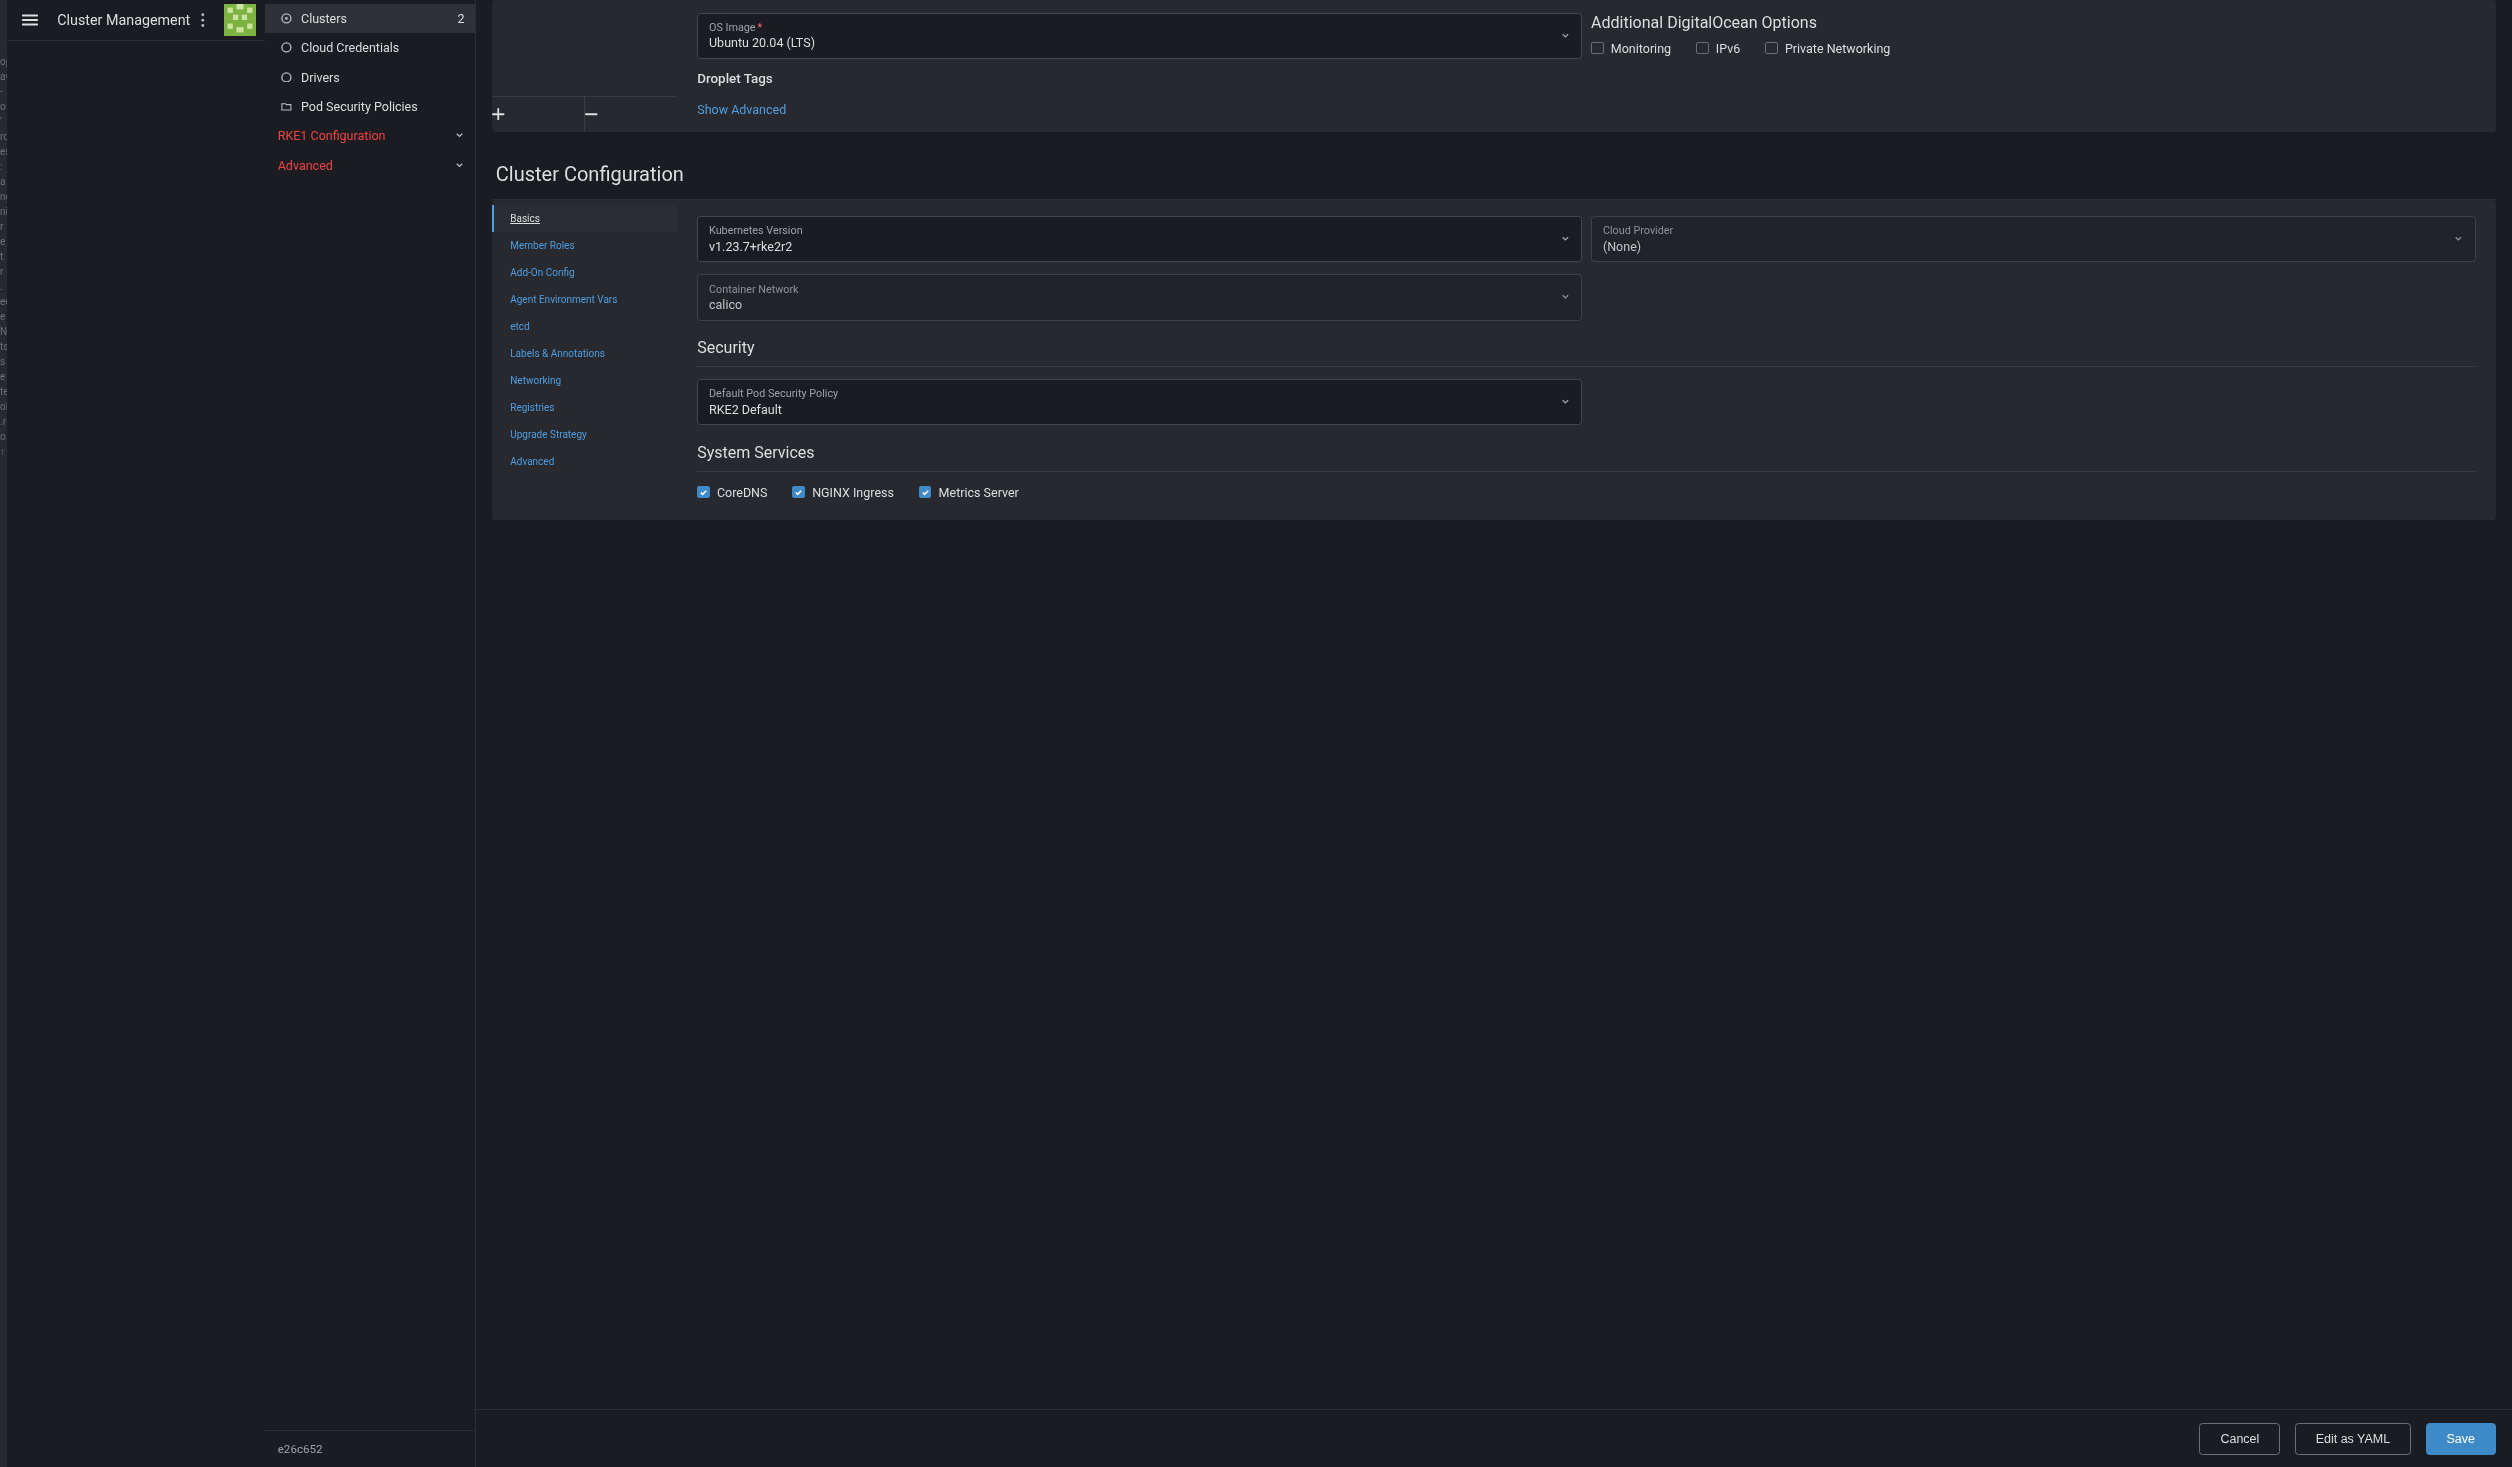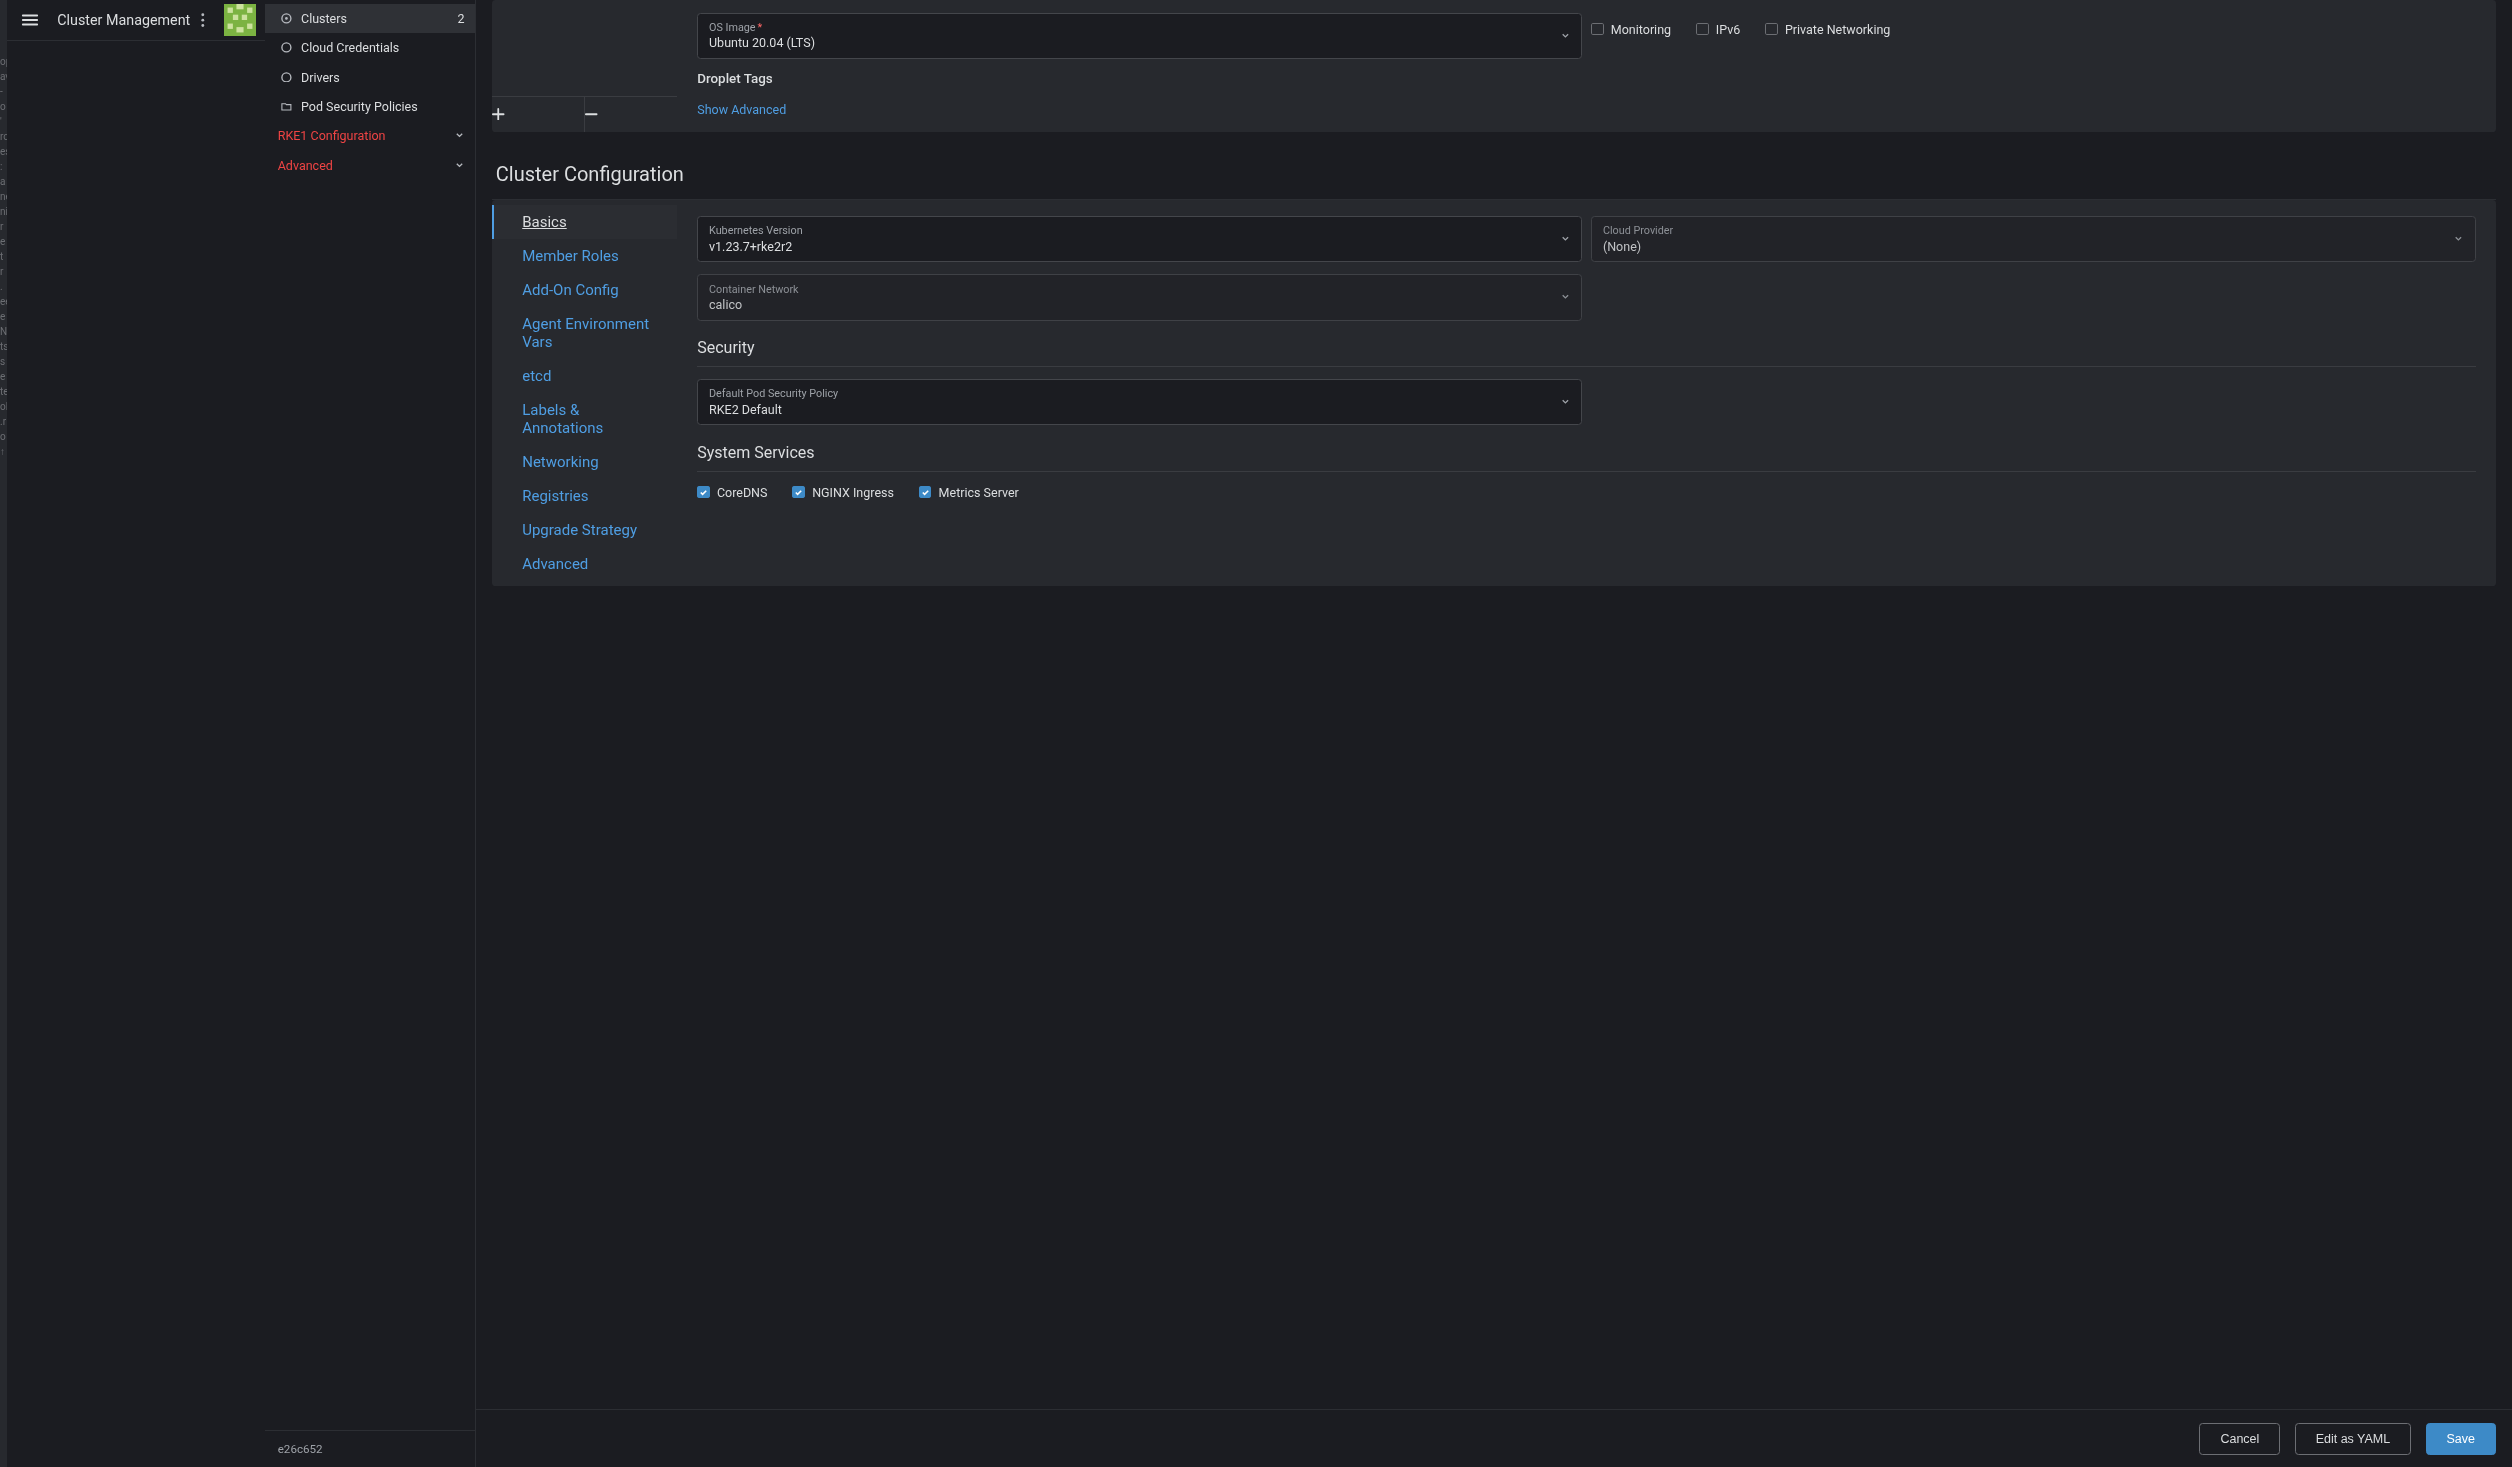--- a/index.html
+++ b/index.html
@@ -155,22 +155,22 @@
     .check.checked .box svg { display:block; }
     .check .box svg { display:none; }
     
     .config-panel {
       background:#27292e; border-radius:3.6px; display:flex; margin-top: 0;
     }
     .tabs {
       width: 185px; flex-shrink:0; padding: 5.4px 0;
     }
     .tab {
-      display:block; padding: 8px 28px; color:#4f9ee3; cursor:pointer;
-      border-left: 2.7px solid transparent; font-size:15px;
+      display:block; padding: 8px 16px; color:#4f9ee3; cursor:pointer;
+      border-left: 2.7px solid transparent; font-size:10px;
     }
     .tab.active {
       color:#dcdee0; border-left-color:#4f9ee3; text-decoration: underline;
       background: rgba(255,255,255,0.02);
     }
     .config-body { flex:1; padding: 16px 20px 20px 20px; }
     .config-body .row { margin-bottom: 12.5px; }
     .subhead {
       font-size: 16px; font-weight:400; color:#dcdee0;
       border-bottom:0.9px solid #3a3c41; padding-bottom:9px; margin: 18px 0 12.5px;
@@ -344,20 +344,21 @@
                       <svg width="10.8" height="10.8" viewBox="0 0 12 12">
                         <path d="M3 4l3 3 3-3" stroke="currentColor" stroke-width="1.5" fill="none"></path>
                       </svg>
                     </span>
                 </div>
                 <h3 class="section">Droplet Tags</h3>
                 <div style="height:7.2px"></div>
                 <span class="link">Show Advanced</span>
               </div>
               <div class="col">
+                <div style="font-size:16px; font-weight:400; color:#dcdee0; margin-bottom:9px;">Additional DigitalOcean Options</div>
                 <div class="checks">
                   <label class="check">
                     <span class="box"></span>
                     <span>Monitoring</span>
                   </label>
                   <label class="check">
                     <span class="box"></span>
                     <span>IPv6</span>
                   </label>
                   <label class="check">

